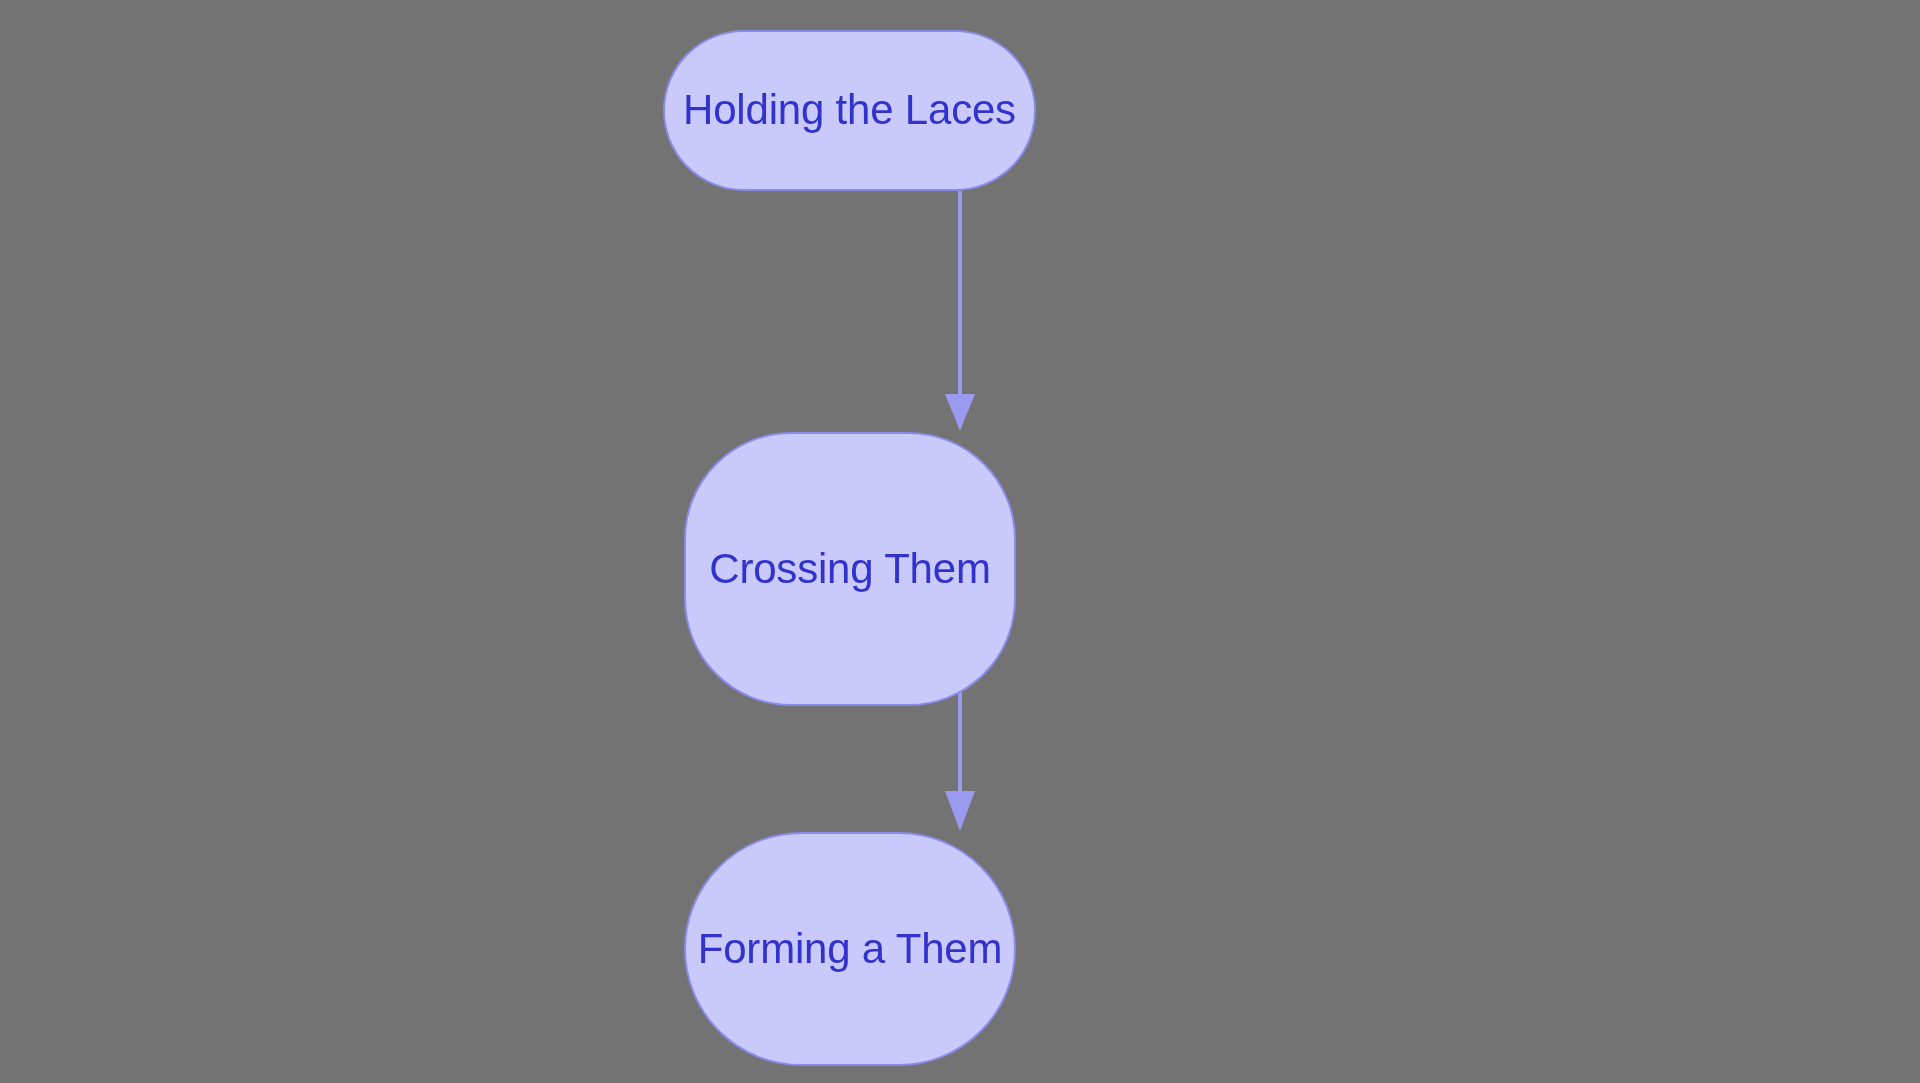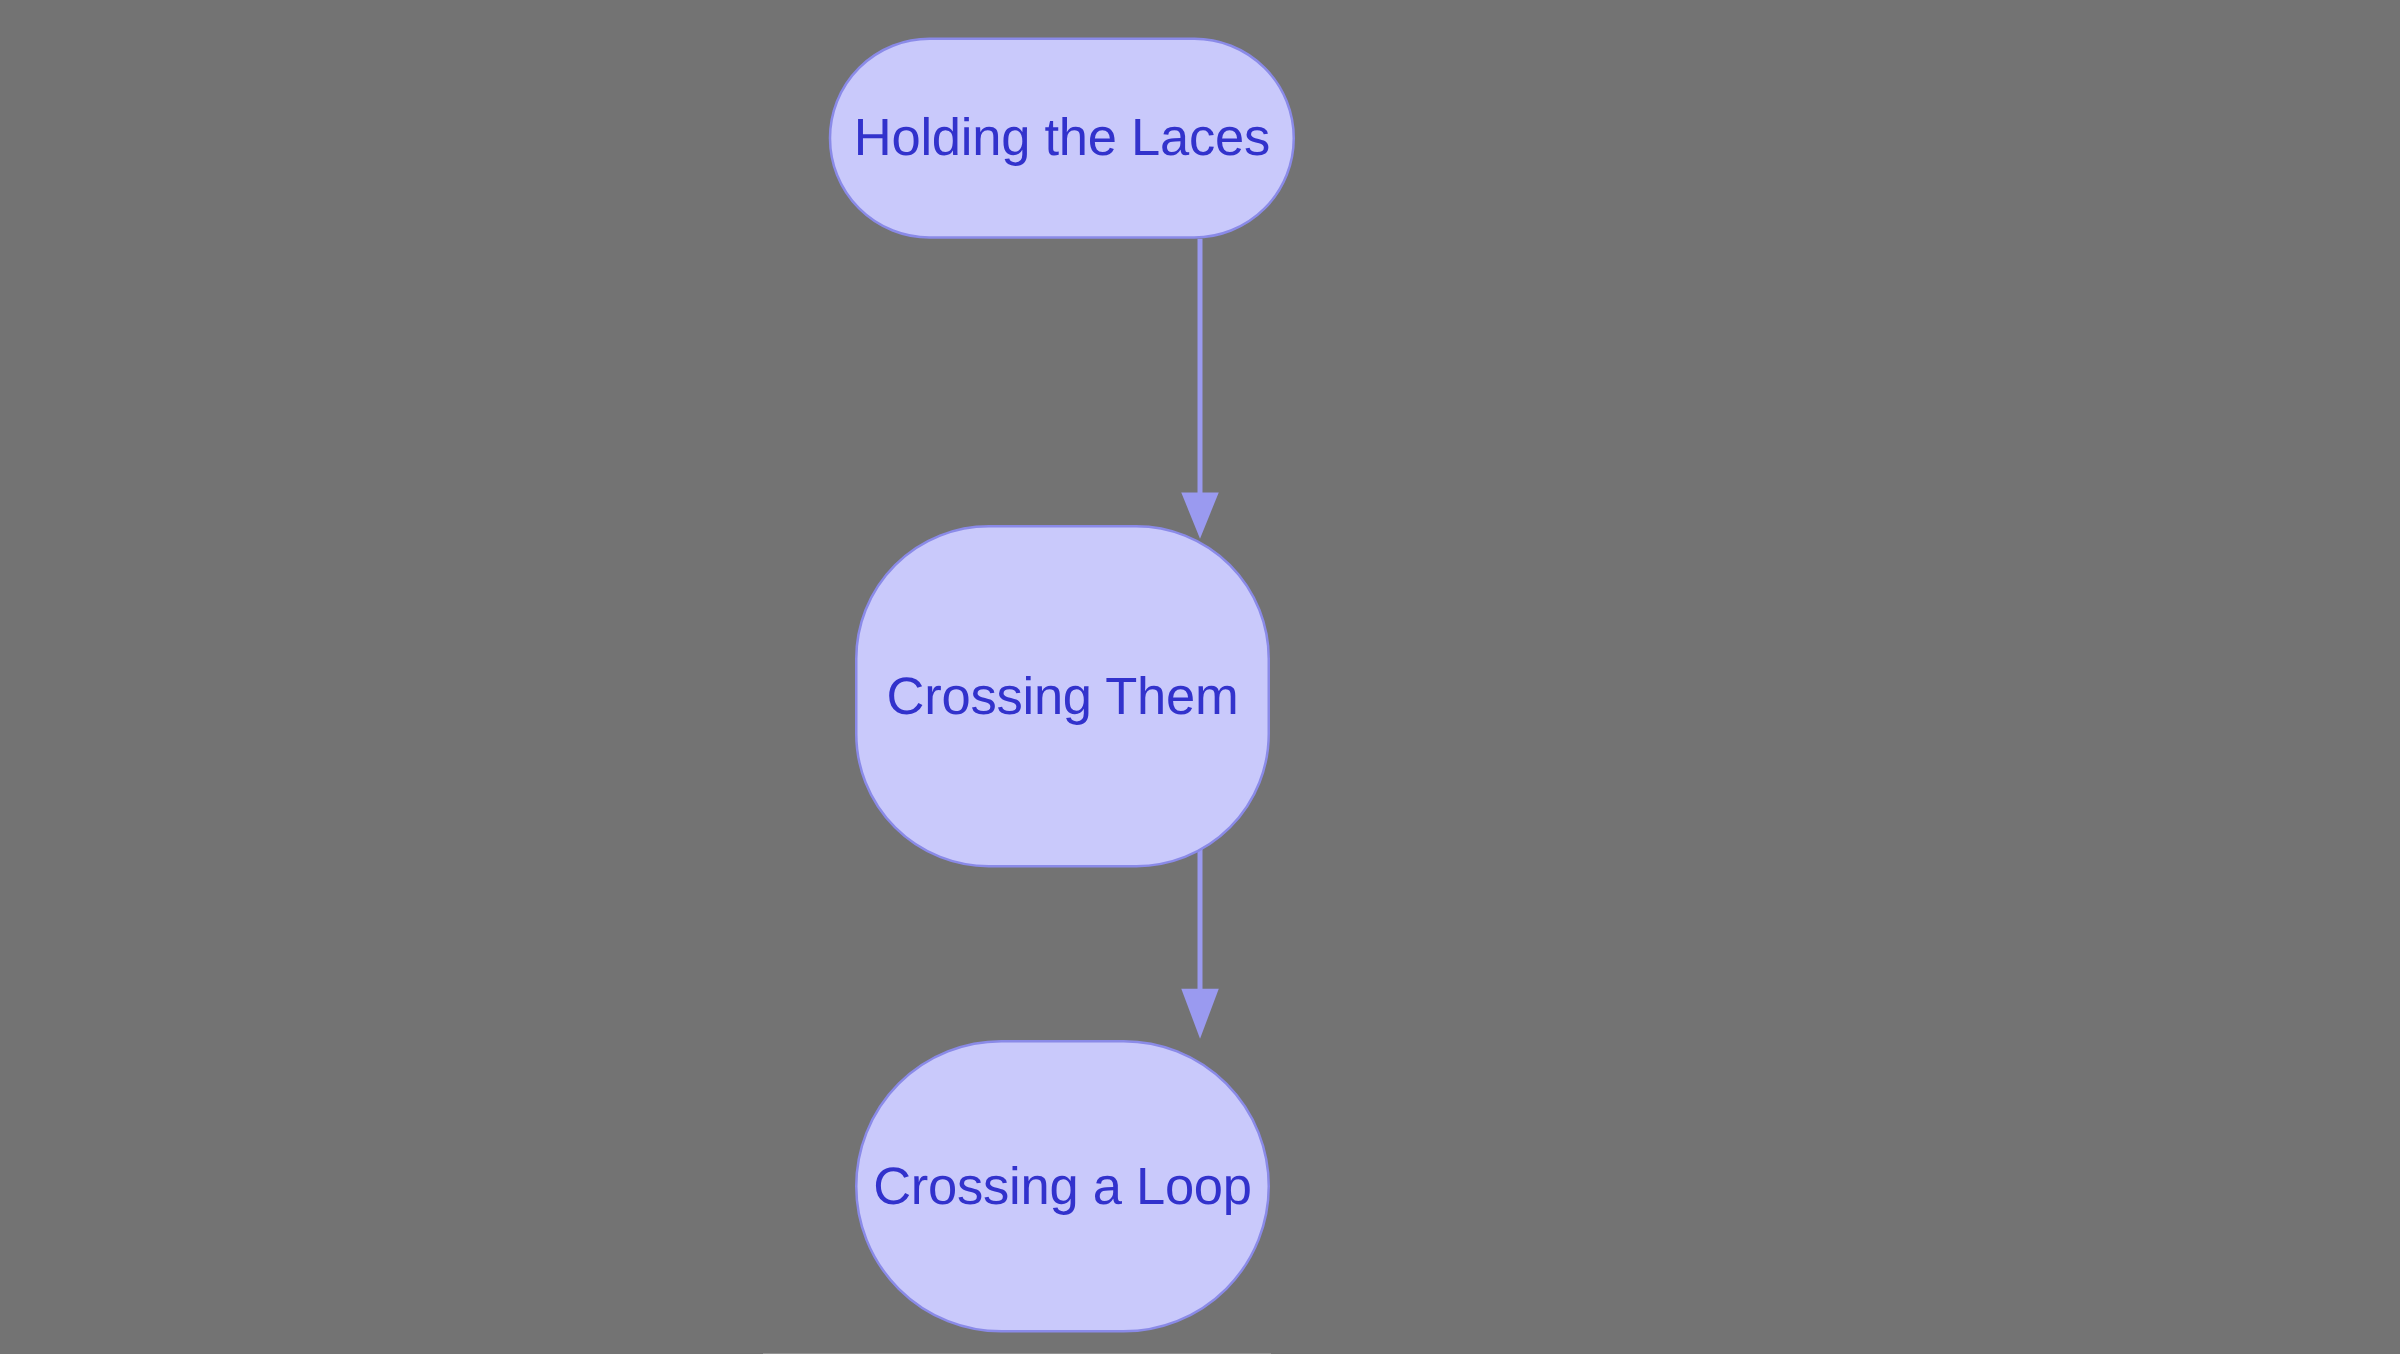--- a/index.html
+++ b/index.html
@@ -49,21 +49,21 @@
   #node-holding-the-laces {
     left: 663px;
     top: 30px;
     width: 373px;
     height: 161px;
     border-radius: 81px;
   }
   
   #node-crossing-them {
     left: 684px;
-    top: 420px;
+    top: 432px;
     width: 332px;
     height: 274px;
     border-radius: 107px;
   }
   
   #node-forming-a-loop {
     left: 684px;
     top: 832px;
     width: 332px;
     height: 234px;
@@ -90,16 +90,16 @@
 
   <div class="flow-node" id="node-holding-the-laces">
     <span class="node-label">Holding the Laces</span>
   </div>
 
   <div class="flow-node" id="node-crossing-them">
     <span class="node-label">Crossing Them</span>
   </div>
 
   <div class="flow-node" id="node-forming-a-loop">
-    <span class="node-label">Crossing a Loop</span>
+    <span class="node-label">Forming a Them</span>
   </div>
 
 </div>
 
 </body></html>

